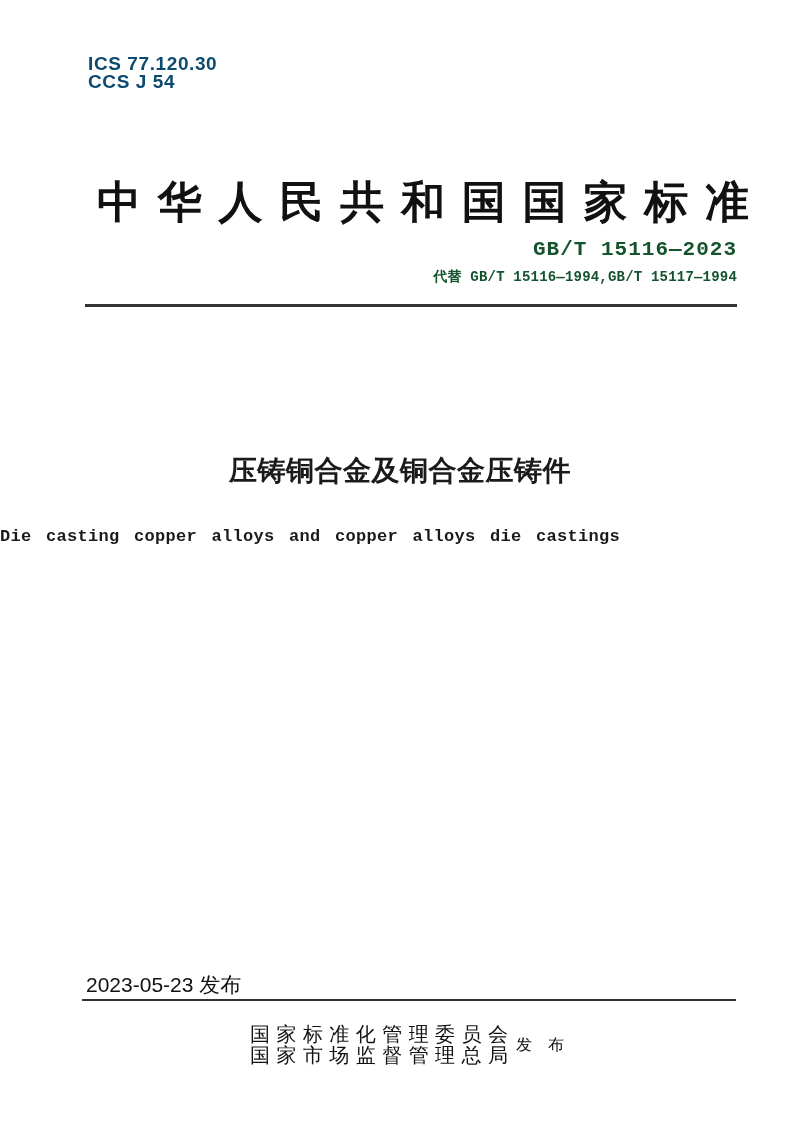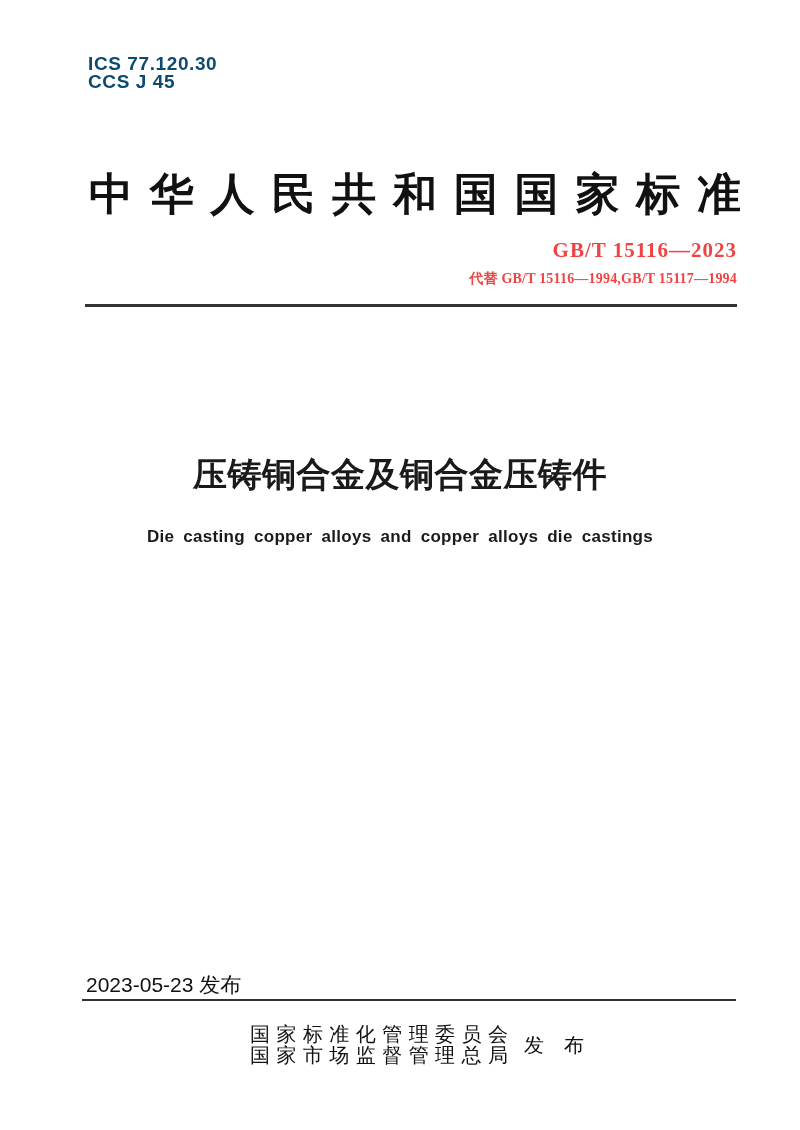--- a/index.html
+++ b/index.html
@@ -34,40 +34,40 @@
     width: 158px;
     height: 90px;
   }
 
   
   .heading {
     position: absolute;
     left: 85px;
     top: 166px;
     width: 652px;
-    margin: 4px;
+    margin: 12px;
     font-family: "Liberation Serif", serif;
     font-weight: bold;
     font-size: 44px;
     line-height: 50px;
     color: #111;
     text-align: justify;
     text-align-last: justify;
     text-justify: inter-character;
     white-space: nowrap-off;
   }
 
   .stdblock {
     position: absolute;
     right: 63px;
     top: 238px;
     text-align: right;
-    font-family: Liberation Serif, serif;
+    font-family: Liberation Mono, monospace;
     font-weight: bold;
-    color: #ef4444;
+    color: #14532d;
   }
   .stdnum {
     font-size: 21px;
     letter-spacing: 1px;
   }
   .replaces {
     margin-top: 7px;
     font-size: 14px;
     letter-spacing: 0.2px;
     margin-left: 35px;
@@ -90,32 +90,31 @@
   }
 
   .title-cn {
     position: absolute;
     left: 0;
     top: 452px;
     width: 100%;
     text-align: center;
     font-family: "Liberation Sans", sans-serif;
     font-weight: bold;
-    font-size: 34px;
+    font-size: 28px;
     letter-spacing: 0.5px;
     color: #1a1a1a;
   }
 
   .title-en {
     position: absolute;
     left: 0;
     top: 527px;
     width: 100%;
-    text-align: center;
-    font-family: Liberation Sans, sans-serif;
+    font-family: Liberation Mono, monospace;
     font-weight: bold;
     font-size: 17px;
     letter-spacing: 0.3px;
     word-spacing: 4px;
     color: #1a1a1a;
   }
 
   .dates {
     position: absolute;
     left: 86px;
@@ -139,33 +138,33 @@
   }
   .pub-col { width: 258px; }
   .pub-line {
     font-size: 20px;
     line-height: 21px;
     text-align: justify;
     text-align-last: justify;
     text-justify: inter-character;
   }
   .issue-label {
-    margin-left: 16px;
-    font-size: 20px;
+    margin-left: 8px;
+    font-size: 16px;
     white-space: pre;
   }
 </style>
 </head>
 <body>
 
 <div class="page">
 
   <div class="meta">
     <div>ICS 77.120.30</div>
-    <div>CCS J 45</div>
+    <div>CCS J 54</div>
   </div>
 
 
   <h1 class="heading">中华人民共和国国家标准</h1>
 
   <div class="stdblock">
     <div class="stdnum">GB/T 15116—2023</div>
     <div class="replaces">代替 GB/T 15116—1994,GB/T 15117—1994</div>
   </div>
 

